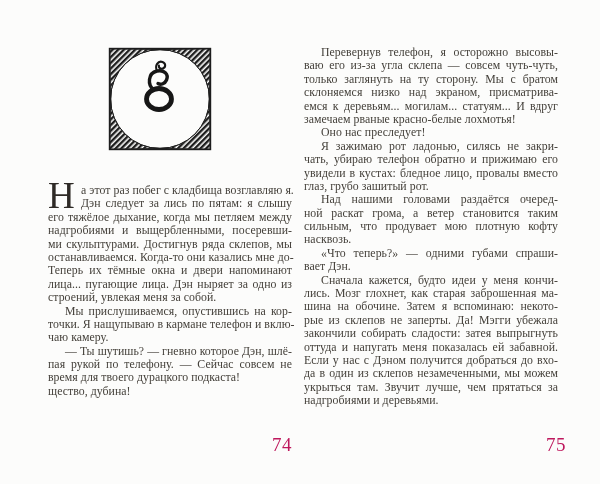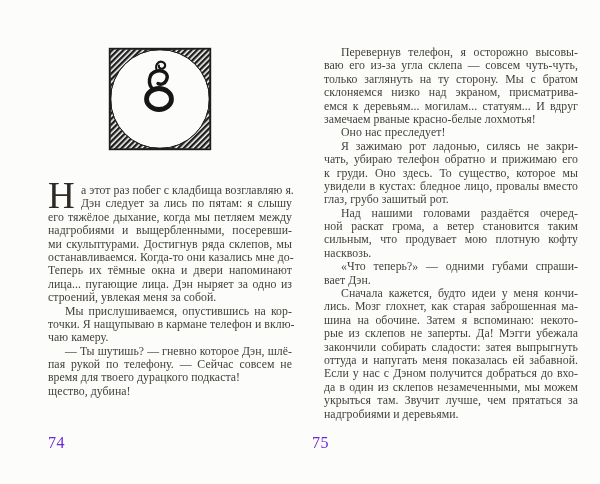--- a/index.html
+++ b/index.html
@@ -15,21 +15,21 @@
     color: #44403a;
     overflow: hidden;
   }
   .page-text {
     position: absolute;
     font-size: 11.8px;
     line-height: 13.4px;
     letter-spacing: 0.05px;
   }
   #left-text  { left: 48px;  top: 184px; width: 244px; }
-  #right-text { left: 324px; top: 46px;  width: 254px; }
+  #right-text { left: 304px; top: 46px;  width: 254px; }
 
   .line {
     height: 13.4px;
     text-align: justify;
     text-align-last: justify;
     white-space: nowrap;
   }
   .line.last {
     text-align-last: left;
     white-space: normal;
@@ -43,23 +43,23 @@
     top: 181px;
     font-size: 37px;
     line-height: 29px;
     font-weight: 500;
     color: #2e2a26;
   }
 
   .page-number {
     position: absolute;
     top: 434px;
-    font-size: 16px;
-    text-align: left;
-    color: #6d28d9;
+    font-size: 19px;
+    text-align: right;
+    color: #be185d;
     letter-spacing: 0.5px;
   }
   #page-number-left  { left: 48px;  width: 244px; }
   #page-number-right { left: 312px; width: 254px; }
 
   #ornament {
     position: absolute;
     left: 108px;
     top: 47px;
     width: 104px;
@@ -121,21 +121,20 @@
   <div id="right-text" class="page-text">
       <div class="line indent">Перевернув телефон, я осторожно высовы-</div>
       <div class="line">ваю его из-за угла склепа — совсем чуть-чуть,</div>
       <div class="line">только заглянуть на ту сторону. Мы с братом</div>
       <div class="line">склоняемся низко над экраном, присматрива-</div>
       <div class="line">емся к деревьям... могилам... статуям... И вдруг</div>
       <div class="line last">замечаем рваные красно-белые лохмотья!</div>
       <div class="line last indent">Оно нас преследует!</div>
       <div class="line indent">Я зажимаю рот ладонью, силясь не закри-</div>
       <div class="line">чать, убираю телефон обратно и прижимаю его</div>
-      <div class="line">к груди. Оно здесь. То существо, которое мы</div>
       <div class="line">увидели в кустах: бледное лицо, провалы вместо</div>
       <div class="line last">глаз, грубо зашитый рот.</div>
       <div class="line indent">Над нашими головами раздаётся очеред-</div>
       <div class="line">ной раскат грома, а ветер становится таким</div>
       <div class="line">сильным, что продувает мою плотную кофту</div>
       <div class="line last">насквозь.</div>
       <div class="line indent">«Что теперь?» — одними губами спраши-</div>
       <div class="line last">вает Дэн.</div>
       <div class="line indent">Сначала кажется, будто идеи у меня кончи-</div>
       <div class="line">лись. Мозг глохнет, как старая заброшенная ма-</div>

